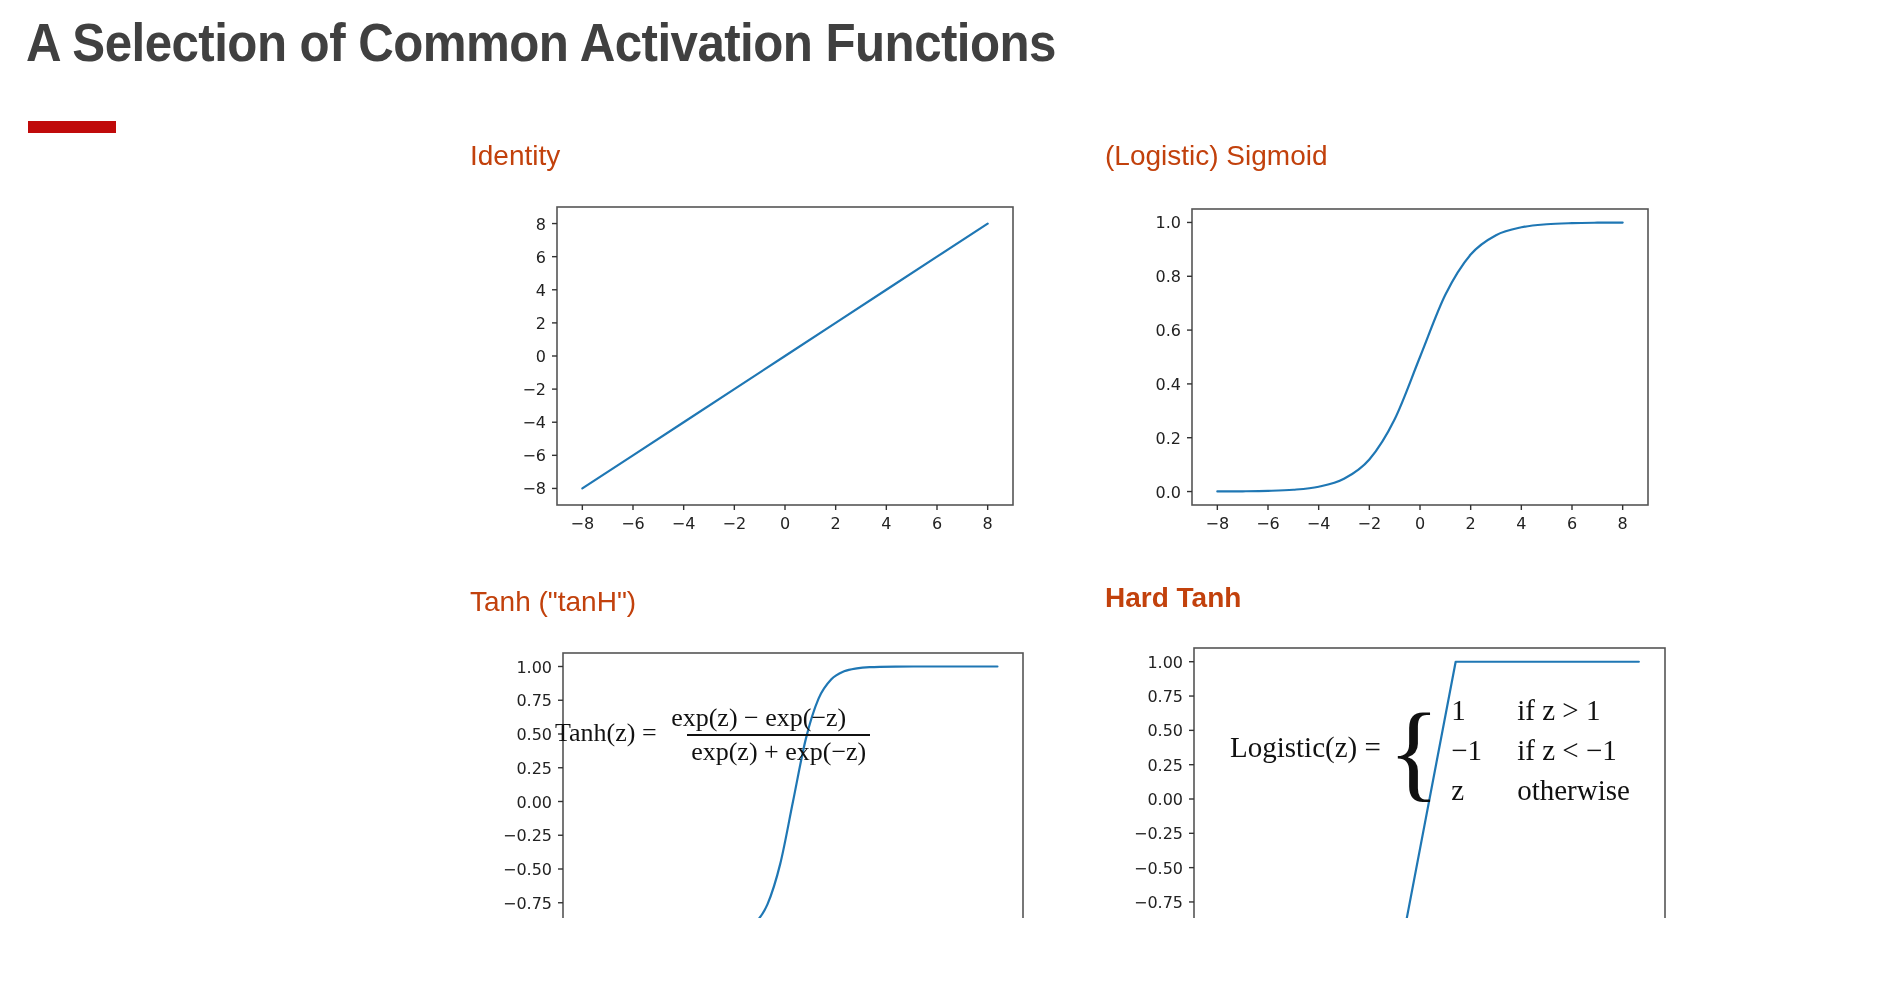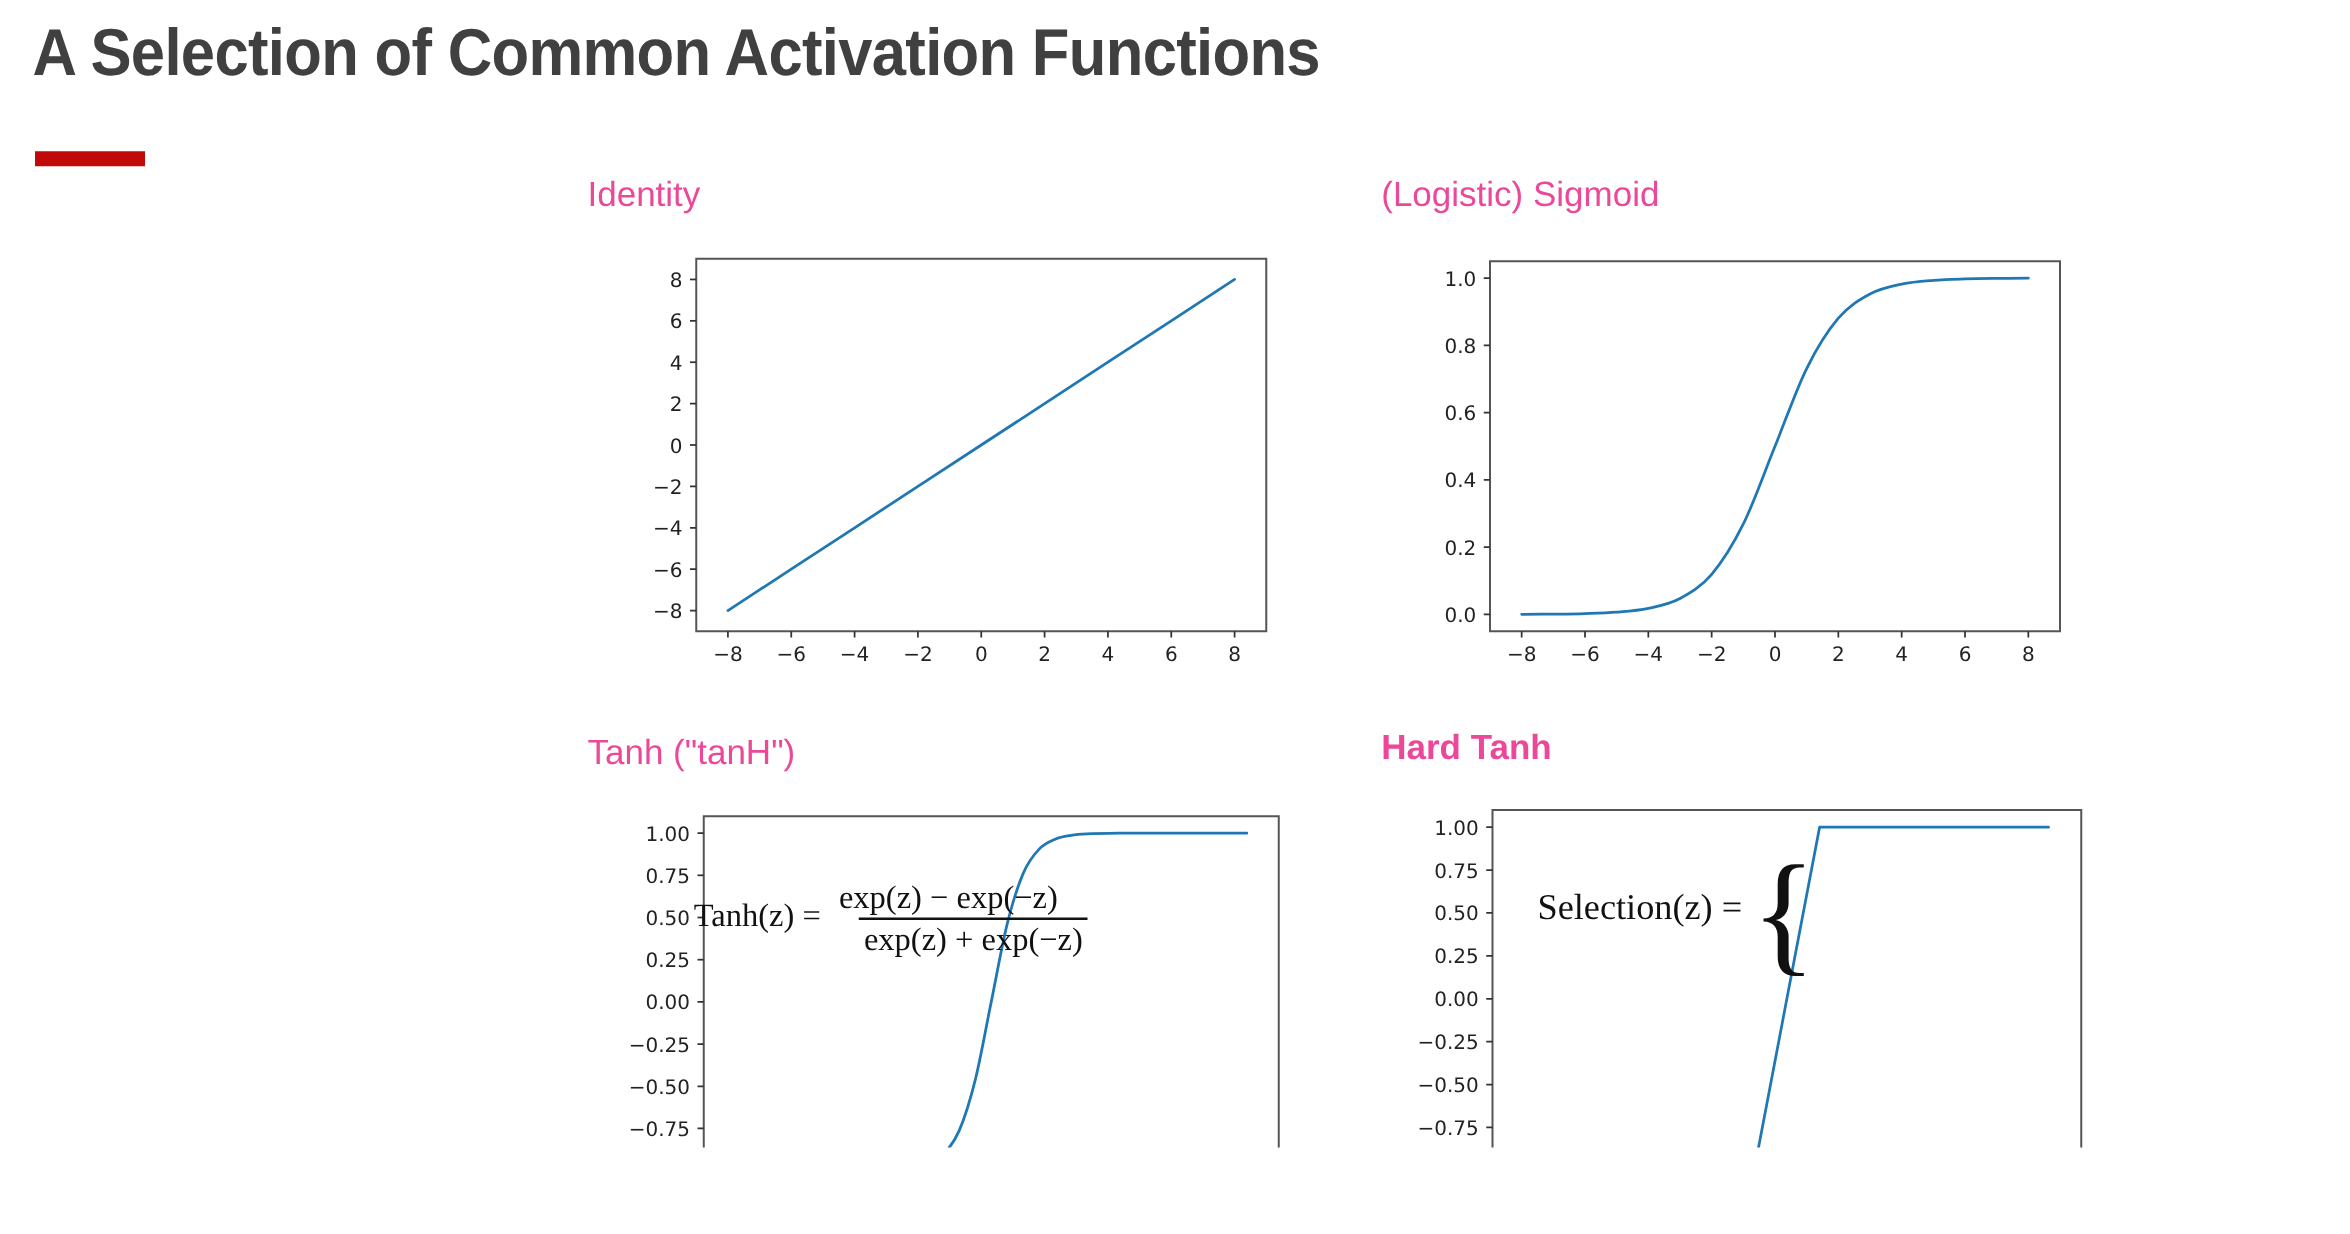--- a/index.html
+++ b/index.html
@@ -39,21 +39,21 @@
   }
 
   
   .chart-panel {
     position: absolute;
   }
   .chart-title {
     position: absolute;
     font-family: "Liberation Sans", sans-serif;
     font-size: 28px;
-    color: #ec4899;
+    color: #c2410c;
     white-space: nowrap;
   }
   .chart-svg {
     position: absolute;
     left: 0;
     top: 0;
   }
   .formula {
     position: absolute;
     font-family: "Liberation Serif", serif;
@@ -267,18 +267,19 @@
       <text x="108" y="272.6818181818182" text-anchor="end" font-family="&quot;DejaVu Sans&quot;, sans-serif" font-size="16" fill="#222222">0.25</text>
       <line x1="114" y1="232.36363636363637" x2="119" y2="232.36363636363637" stroke="#333333" stroke-width="1.4"></line>
       <text x="108" y="238.36363636363637" text-anchor="end" font-family="&quot;DejaVu Sans&quot;, sans-serif" font-size="16" fill="#222222">0.50</text>
       <line x1="114" y1="198.04545454545456" x2="119" y2="198.04545454545456" stroke="#333333" stroke-width="1.4"></line>
       <text x="108" y="204.04545454545456" text-anchor="end" font-family="&quot;DejaVu Sans&quot;, sans-serif" font-size="16" fill="#222222">0.75</text>
       <line x1="114" y1="163.72727272727275" x2="119" y2="163.72727272727275" stroke="#333333" stroke-width="1.4"></line>
       <text x="108" y="169.72727272727275" text-anchor="end" font-family="&quot;DejaVu Sans&quot;, sans-serif" font-size="16" fill="#222222">1.00</text>
       <path d="M 145.16666666666666 438.27272727272725 L 328.3333333333333 438.27272727272725 L 380.6666666666667 163.72727272727275 L 563.8333333333333 163.72727272727275" fill="none" stroke="#1f77b4" stroke-width="2.2" stroke-linejoin="round" stroke-linecap="round"></path>
     </svg>
   <div class="formula" id="formula-hardtanh" style="left: 155px; top: 192px; font-size: 29px;">
-    <span>Selection(z) =</span>
+    <span>Logistic(z) =</span>
     <span class="cases">
       <span class="cases-brace">{</span>
+      <span class="cases-rows" id="hardtanh-cases-rows"><span class="cases-row"><span class="cases-val">1</span><span>if z &gt; 1</span></span><span class="cases-row"><span class="cases-val">−1</span><span>if z &lt; −1</span></span><span class="cases-row"><span class="cases-val">z</span><span>otherwise</span></span></span>
     </span>
   </div>
 </div>
 
 </body></html>

